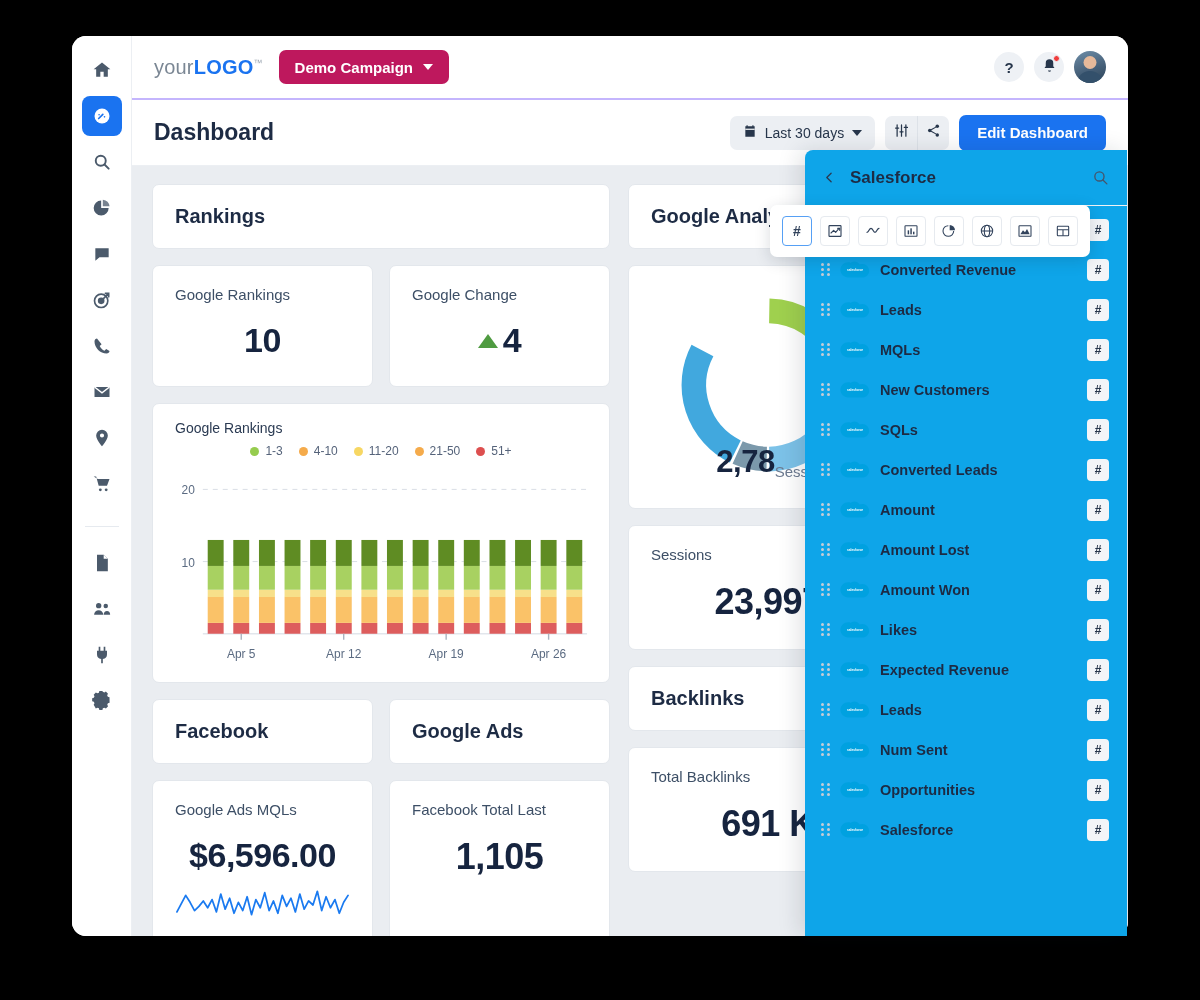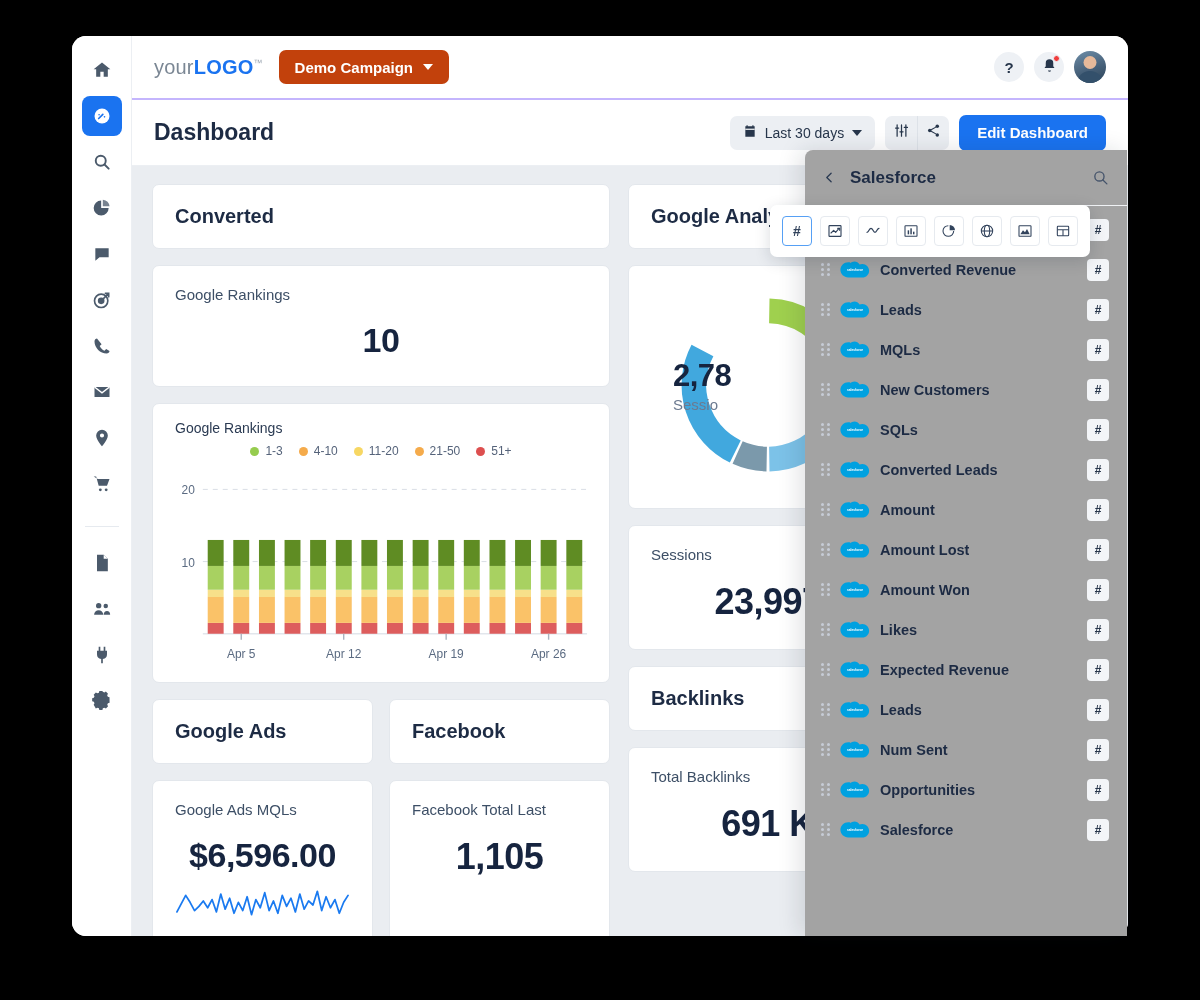--- a/index.html
+++ b/index.html
@@ -53,21 +53,21 @@
     display: flex; align-items: center;
     padding: 0 22px 0 22px;
     background: #fff;
     flex: none;
   }
   .logo { font-size: 20px; color: #7b8794; letter-spacing: .2px; white-space: nowrap; }
   .logo b { color: #1a73f0; font-weight: 700; }
   .logo sup { font-size: 9px; vertical-align: super; color: #9aa5b1; }
   .campaign-btn {
     margin-left: 16px;
-    background: #c2410c; color: #fff;
+    background: #be185d; color: #fff;
     border: none; border-radius: 7px;
     height: 34px; padding: 0 16px;
     font-size: 15px; font-weight: 600;
     display: inline-flex; align-items: center; gap: 10px;
     cursor: pointer;
     font-family: "Liberation Sans", sans-serif;
   }
   .caret { width: 0; height: 0; border-left: 5px solid transparent; border-right: 5px solid transparent; border-top: 6px solid currentColor; display:inline-block; }
   .topbar-right { margin-left: auto; display: flex; align-items: center; gap: 10px; }
   .circ-btn {
@@ -134,30 +134,30 @@
   .row2 > .card { flex: 1; }
 
   .chart-card { padding: 16px 14px 10px; }
   .chart-title { font-size: 14px; color: #2a3a52; margin-left: 8px; margin-bottom: 8px; }
   .legend { display:flex; justify-content:center; gap: 16px; margin-bottom: 25px; flex-wrap: wrap;}
   .legend-item { display:flex; align-items:center; gap:6px; font-size:12px; color:#55637a; }
   .dot { width:9px; height:9px; border-radius:50%; display:inline-block; }
 
   .donut-card { padding: 24px 0 28px; display:flex; align-items:center; justify-content:center; min-height: 228px;}
   .donut-wrap { position: relative; width: 190px; height: 190px; }
-  .donut-center { position:absolute; inset:0; display:flex; flex-direction:column; align-items:flex-start; justify-content:center; }
+  .donut-center { position:absolute; inset:0; display:flex; flex-direction:row; align-items:flex-end; justify-content:center; }
   .donut-num { font-size: 31px; font-weight: 700; color:#16243f; letter-spacing:-.5px;}
   .donut-sub { font-size: 15px; color:#6c7a90; margin-top:2px;}
 
   
   .flyout {
     position: absolute;
     left: 805px; top: 150px;
     width: 322px; height: 786px;
-    background: #a3a3a3;
+    background: #0ea5e9;
     border-radius: 8px 0 0 0;
     box-shadow: -6px 0 22px rgba(20,30,50,.13);
     overflow: hidden;
     display: flex; flex-direction: column;
   }
   .flyout-head {
     height: 56px; display: flex; align-items: center;
     padding: 0 18px; gap: 14px; border-bottom: 1px solid #f0f2f5;
     flex: none;
   }
@@ -387,26 +387,30 @@
             </span>
           </div>
         </div>
         <button class="primary-btn">Edit Dashboard</button>
       </div>
     </div>
 
     <div class="canvas">
 
       <div class="col col-a">
-        <div class="card sec-head">Converted</div>
+        <div class="card sec-head">Rankings</div>
 
         <div class="row2">
           <div class="card kpi">
             <div class="kpi-label">Google Rankings</div>
             <div class="kpi-value">10</div>
+          </div>
+          <div class="card kpi">
+            <div class="kpi-label">Google Change</div>
+            <div class="kpi-value"><span class="tri-up"></span><span>4</span></div>
           </div>
         </div>
 
         <div class="card chart-card">
           <div class="chart-title">Google Rankings</div>
           <div class="legend" id="bar-legend">
               <div class="legend-item">
                 <span class="dot" style="background:#96cc4e"></span>
                 <span>1-3</span>
               </div>
@@ -513,22 +517,22 @@
               <line x1="177.53333333333336" y1="151" x2="177.53333333333336" y2="157" stroke="#aab3bf" stroke-width="1.4"></line>
               <text x="177.53333333333336" y="175" text-anchor="middle" font-size="12" fill="#5b6b82" font-family="Liberation Sans">Apr 12</text>
               <line x1="280.4666666666667" y1="151" x2="280.4666666666667" y2="157" stroke="#aab3bf" stroke-width="1.4"></line>
               <text x="280.4666666666667" y="175" text-anchor="middle" font-size="12" fill="#5b6b82" font-family="Liberation Sans">Apr 19</text>
               <line x1="383.40000000000003" y1="151" x2="383.40000000000003" y2="157" stroke="#aab3bf" stroke-width="1.4"></line>
               <text x="383.40000000000003" y="175" text-anchor="middle" font-size="12" fill="#5b6b82" font-family="Liberation Sans">Apr 26</text>
             </svg>
         </div>
 
         <div class="row2">
+          <div class="card sec-head" style="flex:1">Facebook</div>
           <div class="card sec-head" style="flex:1">Google Ads</div>
-          <div class="card sec-head" style="flex:1">Facebook</div>
         </div>
 
         <div class="row2">
           <div class="card kpi">
             <div class="kpi-label">Google Ads MQLs</div>
             <div class="kpi-value">$6,596.00</div>
             <svg viewBox="0 0 180 34" width="100%" height="34" style="margin-top:10px" id="spark">
                 <path d="M2.0 27.2 L6.5 18.7 L11.0 10.2 L15.5 17.3 L20.1 25.8 L24.6 21.5 L29.1 15.9 L33.6 22.9 L38.1 14.5 L42.6 27.2 L47.1 8.8 L51.6 24.4 L56.2 13.1 L60.7 28.6 L65.2 17.3 L69.7 25.8 L74.2 11.6 L78.7 30.0 L83.2 14.5 L87.7 22.9 L92.3 7.4 L96.8 25.8 L101.3 15.9 L105.8 28.6 L110.3 10.2 L114.8 21.5 L119.3 13.1 L123.8 27.2 L128.4 8.8 L132.9 24.4 L137.4 15.9 L141.9 20.1 L146.4 6.0 L150.9 25.8 L155.4 11.6 L159.9 22.9 L164.5 14.5 L169.0 28.6 L173.5 17.3 L178.0 10.2 " fill="none" stroke="#1a7af0" stroke-width="1.8" stroke-linejoin="round" stroke-linecap="round"></path>
               </svg>
           </div>

